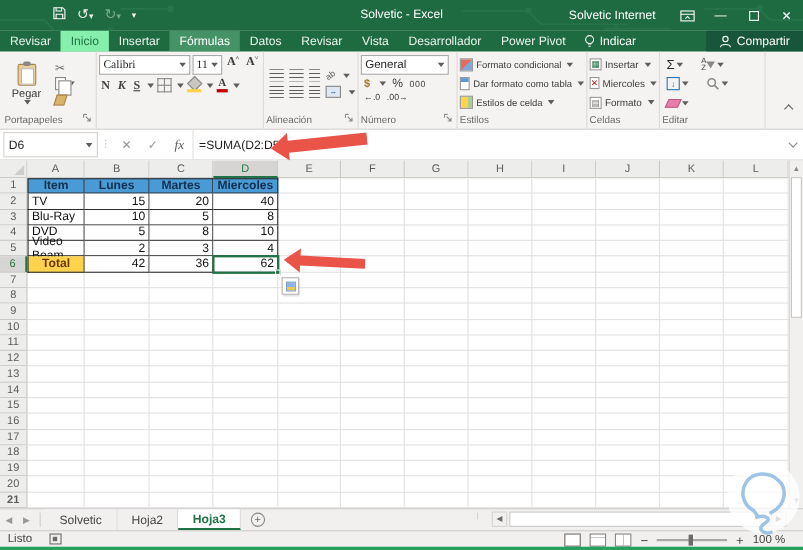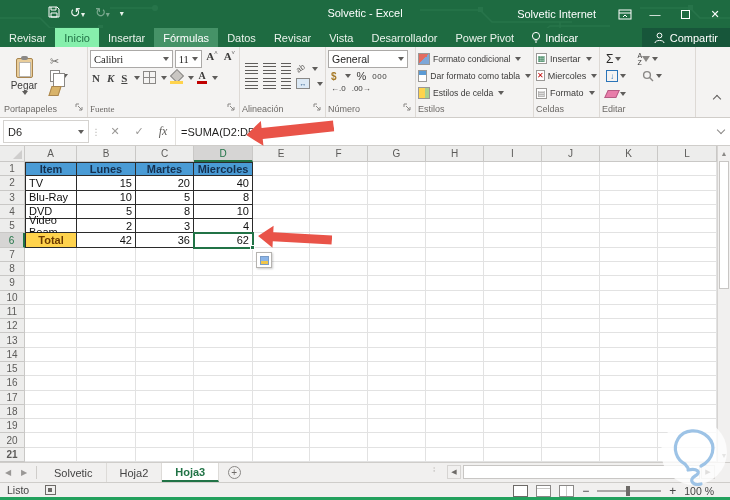--- a/index.html
+++ b/index.html
@@ -319,25 +319,20 @@
           <span class="nks italic">K</span>
           <span class="nks under">S</span>
           <span class="chev"></span>
           <span class="border-ic"></span>
             <span class="chev"></span>
           <span class="fill-ic"></span>
             <span class="chev"></span>
           <span class="fcolor-ic">A</span>
             <span class="chev"></span>
         </div>
-      </div>
-      <div class="rg-label"><span>Fuente</span>
-        <span class="launcher"><svg width="8" height="8">
-              <path d="M1 1 h3 M1 1 v3 M3 3 l4 4 M7 4 v3 h-3" stroke="#8a8886" fill="none"></path>
-            </svg></span>
       </div>
     </div>
 
     <div class="rgroup g-align">
       <div class="rg-body">
         <div class="al-row">
           <span class="al-ic"></span>
           <span class="al-ic"></span>
           <span class="al-ic short"></span>
           <span class="ab-ic">ab</span>

